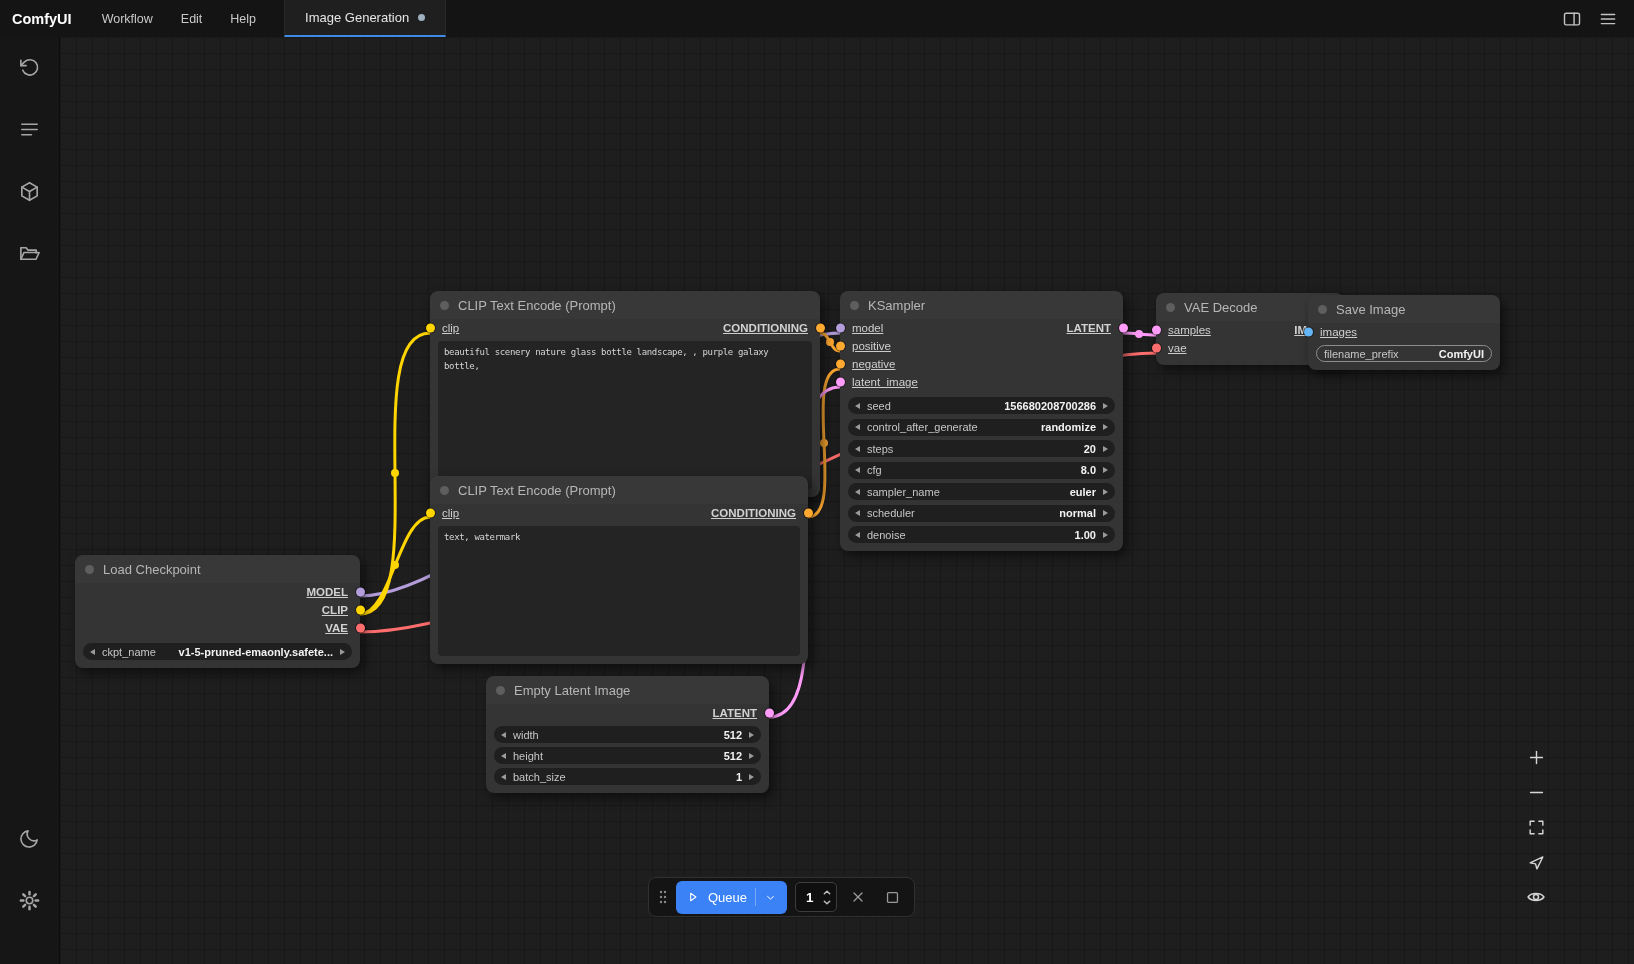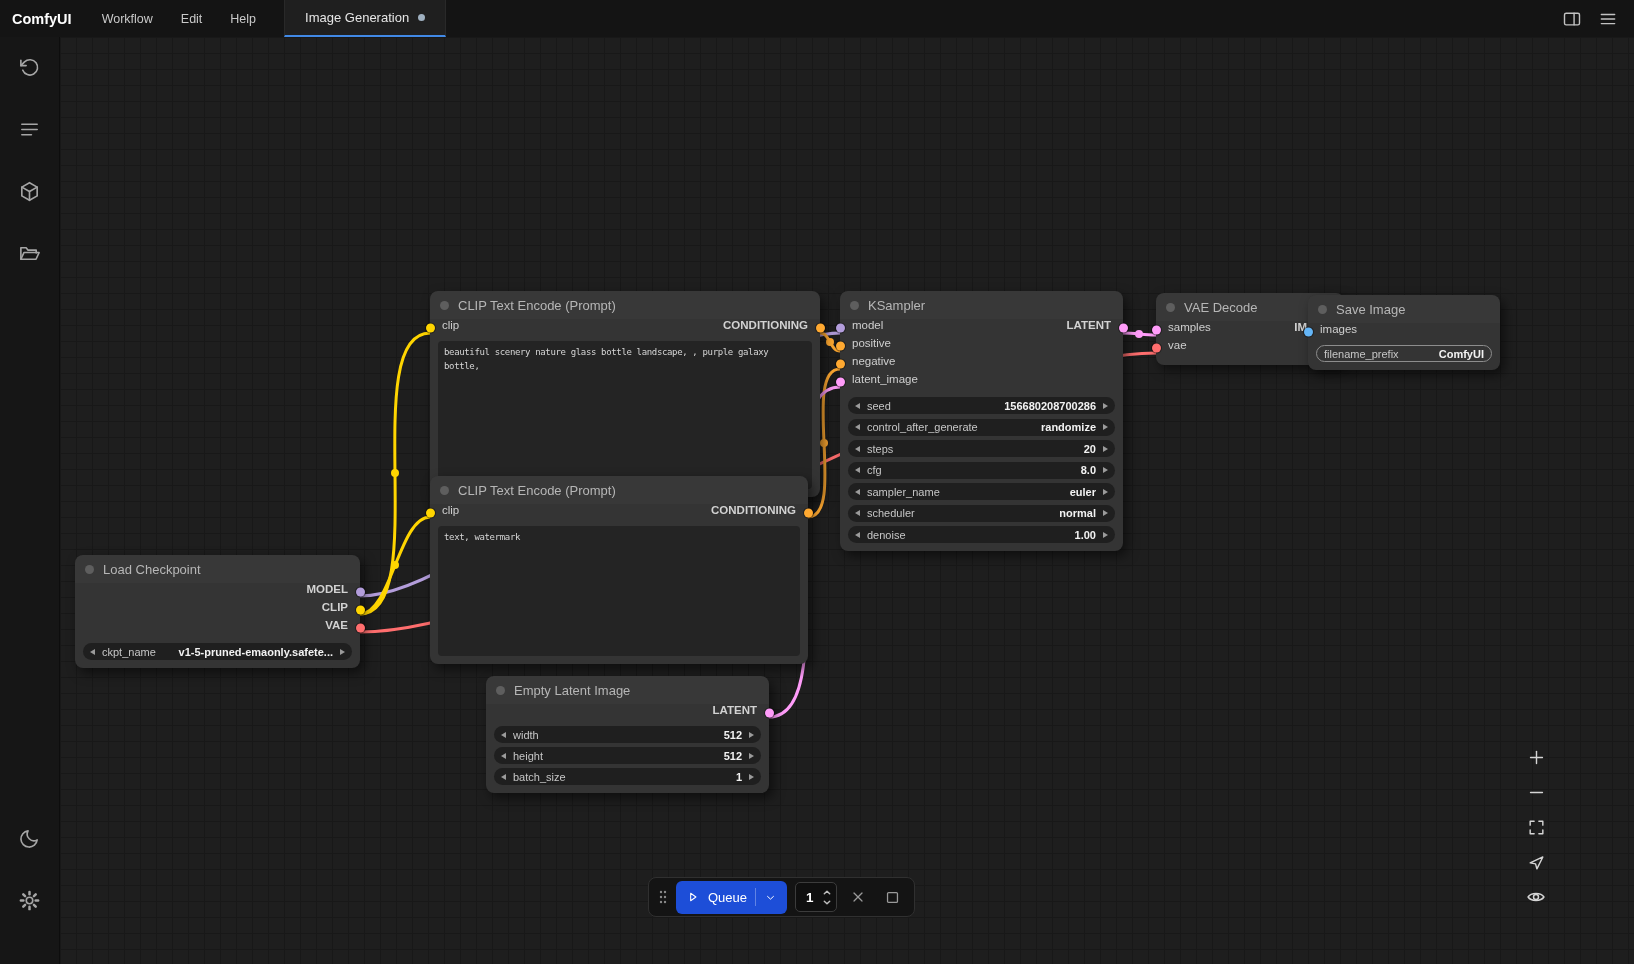--- a/index.html
+++ b/index.html
@@ -49,21 +49,21 @@
   .w-latent{ stroke: #ff9cf9; } .f-latent{ fill: #ff9cf9; }
   .w-image { stroke: #64b5f6; } .f-image { fill: #64b5f6; }
 
   
   .node { position: absolute; z-index: 2; background: #343434; border-radius: 8px;
     box-shadow: 4px 5px 12px rgba(0,0,0,.55); padding-bottom: 8px; color: #ccc; }
   .node-header { height: 28px; display: flex; align-items: center; gap: 9px; padding: 10px 10px;
     background: rgba(255,255,255,.025); border-radius: 8px 8px 0 0; }
   .collapse-dot { width: 9px; height: 9px; border-radius: 50%; background: #5e5e5e; flex: none; }
   .node-title { color: #b6b6b6; font-size: 13px; white-space: nowrap; }
-  .slot-row { position: relative; height: 18px; display: flex; padding: 0 12px; }
+  .slot-row { position: relative; height: 18px; display: flex; align-items: center; padding: 0 12px; text-decoration: underline; }
   .in-label { font-size: 11.5px; color: #cfcfcf; }
   .out-label { margin-left: auto; font-size: 11.5px; font-weight: 600; color: #d2d2d2; }
   .dot { position: absolute; top: 50%; transform: translateY(-50%); width: 9px; height: 9px;
     border-radius: 50%; box-shadow: 0 0 0 1px rgba(0,0,0,.4); }
   .dot.in  { left: -4.5px; }
   .dot.out { right: -4.5px; }
   .dot-model { background: #b39ddb; } .dot-clip { background: #ffd500; }
   .dot-vae { background: #ff6e6e; } .dot-cond { background: #ffa931; }
   .dot-latent { background: #ff9cf9; } .dot-image { background: #64b5f6; }
 
@@ -82,21 +82,21 @@
   .prompt-box { margin: 4px 8px 0; background: #242424; border-radius: 4px; padding: 5px 6px;
     font-family: "DejaVu Sans Mono", monospace; font-size: 9px; letter-spacing: -0.35px;
     color: #d6d6d6; line-height: 1.55; overflow: hidden; white-space: pre-wrap; }
 
   
   .queue-bar { position: absolute; left: 648px; top: 877px; height: 40px; z-index: 6;
     display: flex; align-items: center; gap: 8px; padding: 4px 9px;
     background: rgba(20,20,20,.95); border: 1px solid #303030; border-radius: 8px; }
   .drag-handle svg { display: block; }
   .queue-btn { display: flex; align-items: center; gap: 8px; height: 33px; padding: 16px 10px;
-    background: #1d4ed8; border: none; border-radius: 6px; cursor: pointer; }
+    background: #3b82f6; border: none; border-radius: 6px; cursor: pointer; }
   .queue-btn svg { stroke: #fff; fill: none; stroke-width: 1.8; stroke-linejoin: round; }
   .queue-label { color: #fff; font-size: 13px; font-family: "Liberation Sans", sans-serif; }
   .queue-divider { width: 1px; height: 18px; background: rgba(255,255,255,.3); }
   .batch-box { display: flex; align-items: center; height: 30px; padding: 0 4px 0 10px;
     background: #0f0f0f; border: 1px solid #3c3c3c; border-radius: 5px; gap: 6px; }
   .batch-num { color: #fff; font-size: 13.5px; font-weight: 700; min-width: 10px; }
   .steppers { display: flex; flex-direction: column; gap: 1px; }
   .steppers svg { stroke: #bdbdbd; fill: none; stroke-width: 1.6; stroke-linecap: round; stroke-linejoin: round; display: block; }
   .qb-icon { width: 26px; height: 26px; display: flex; align-items: center; justify-content: center;
     background: transparent; border: none; cursor: pointer; }

